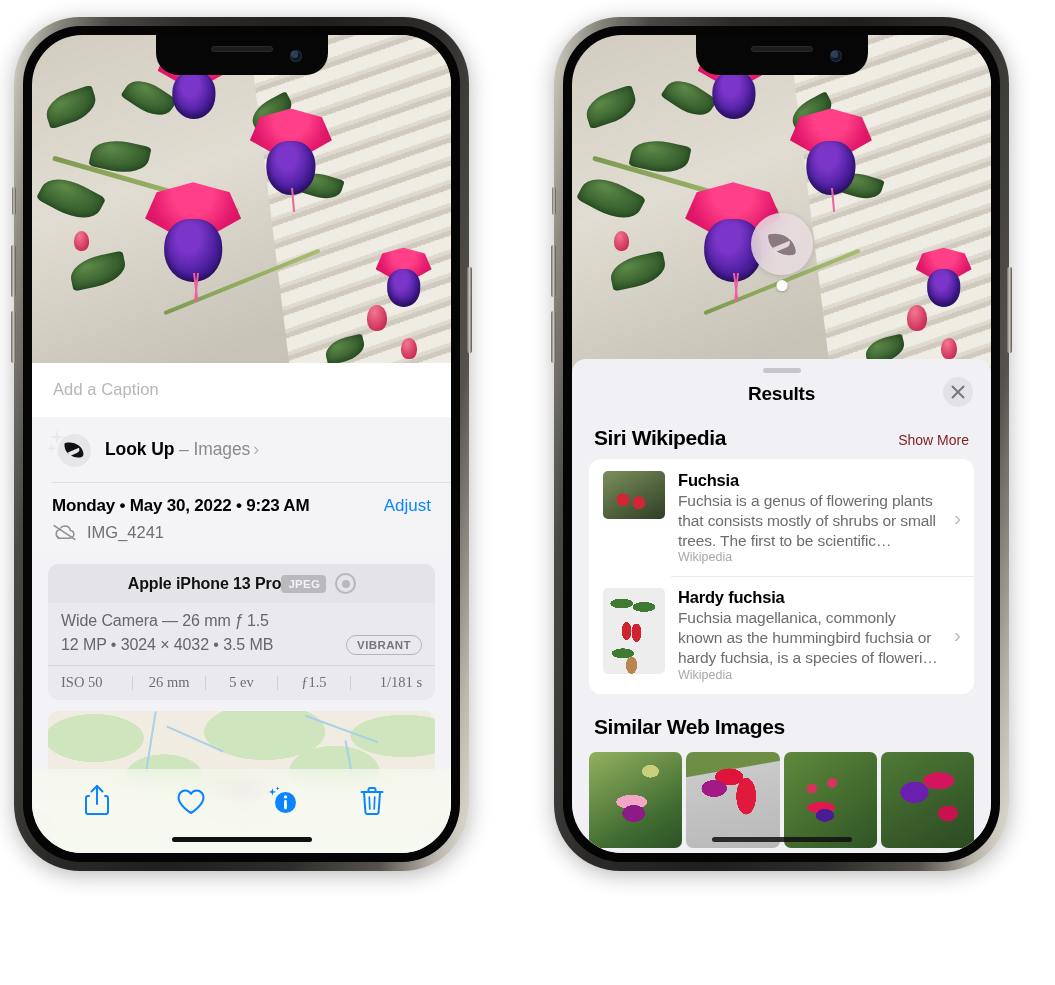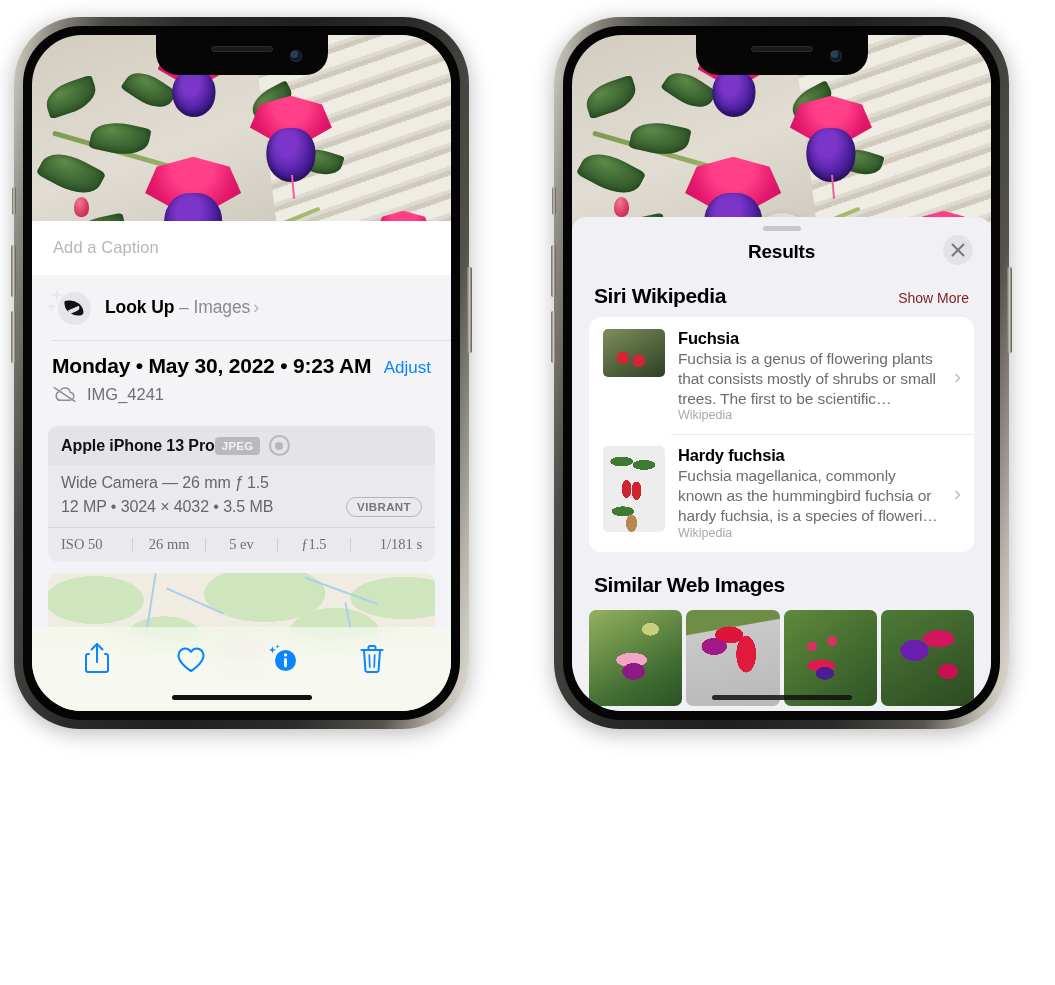--- a/index.html
+++ b/index.html
@@ -7,21 +7,21 @@
     width: 1055px; height: 985px;
     background: #ffffff;
     font-family: "Liberation Sans", sans-serif;
     overflow: hidden;
   }
   .stage { position: relative; width: 1055px; height: 985px; }
 
   
   .phone {
     position: absolute;
-    width: 455px; height: 712px;
+    width: 455px; height: 854px;
     border-radius: 66px;
     background: linear-gradient(100deg,#d9d6cc 0%,#8e8b82 7%,#4a4845 16%,#2b2a28 30%,#201f1e 50%,#2d2c2a 70%,#56534e 85%,#b9b5ab 94%,#e6e3da 100%);
     padding: 9px;
     box-shadow: 0 4px 22px rgba(0,0,0,.28);
   }
   .phone.left { left: 14px; top: 17px; }
   .phone.right { left: 554px; top: 17px; }
 
   .bezel {
     position: absolute; inset: 9px;
@@ -170,32 +170,32 @@
     clip-path: polygon(50% 0,58% 42%,100% 50%,58% 58%,50% 100%,42% 58%,0 50%,42% 42%);
   }
   .lookup-text { font-size: 17.5px; color:#000; font-weight: 700; letter-spacing:-.1px; }
   .lookup-text .sub { font-weight: 400; color:#8a8a8f; }
   .lookup-text .chev { color:#b3b3b8; font-weight:400; margin-left:3px; }
 
   .sep-line { height:1px; background:#dededf; margin-left:20px; }
 
   .meta { background:#f4f4f7; padding: 13px 20px 10px; }
   .meta-row1 { display:flex; justify-content:space-between; align-items:baseline; }
-  .meta-date { font-size: 21px; font-weight:600; color:#000; letter-spacing:-.2px; }
+  .meta-date { font-size: 17px; font-weight:600; color:#000; letter-spacing:-.2px; }
   .meta-adjust { font-size: 17px; color:#0a84ff; font-weight:500; }
   .meta-row2 { display:flex; align-items:center; gap:10px; margin-top: 7px; }
   .cloud-off { width:25px; height:17px; position:relative; flex:none; }
   .cloud-off svg { position:absolute; left:0; top:0; }
   .meta-file { font-size: 16.5px; color:#6f6f74; }
 
   .cam-card {
     margin: 12px 16px 0; background:#e9e9ee; border-radius: 10px; overflow:hidden;
   }
   .cam-head {
-    display:flex; align-items:center; justify-content:flex-start;
+    display:flex; align-items:center; justify-content:center;
     padding: 9px 12px 9px 13px; background:#e3e3e8;
   }
   .cam-title { font-size: 16px; font-weight:700; color:#111; letter-spacing:-.1px; }
   .cam-badges { display:flex; align-items:center; gap: 9px; }
   .badge-jpeg {
     background:#b9b9be; color:#f2f2f5; font-size:11.5px; font-weight:700;
     padding: 3px 6px 3px 7px; border-radius: 4px; letter-spacing:.3px;
   }
   .icon-raw {
     width:21px; height:21px; border-radius:50%; border:2px solid #b7b7bc;

